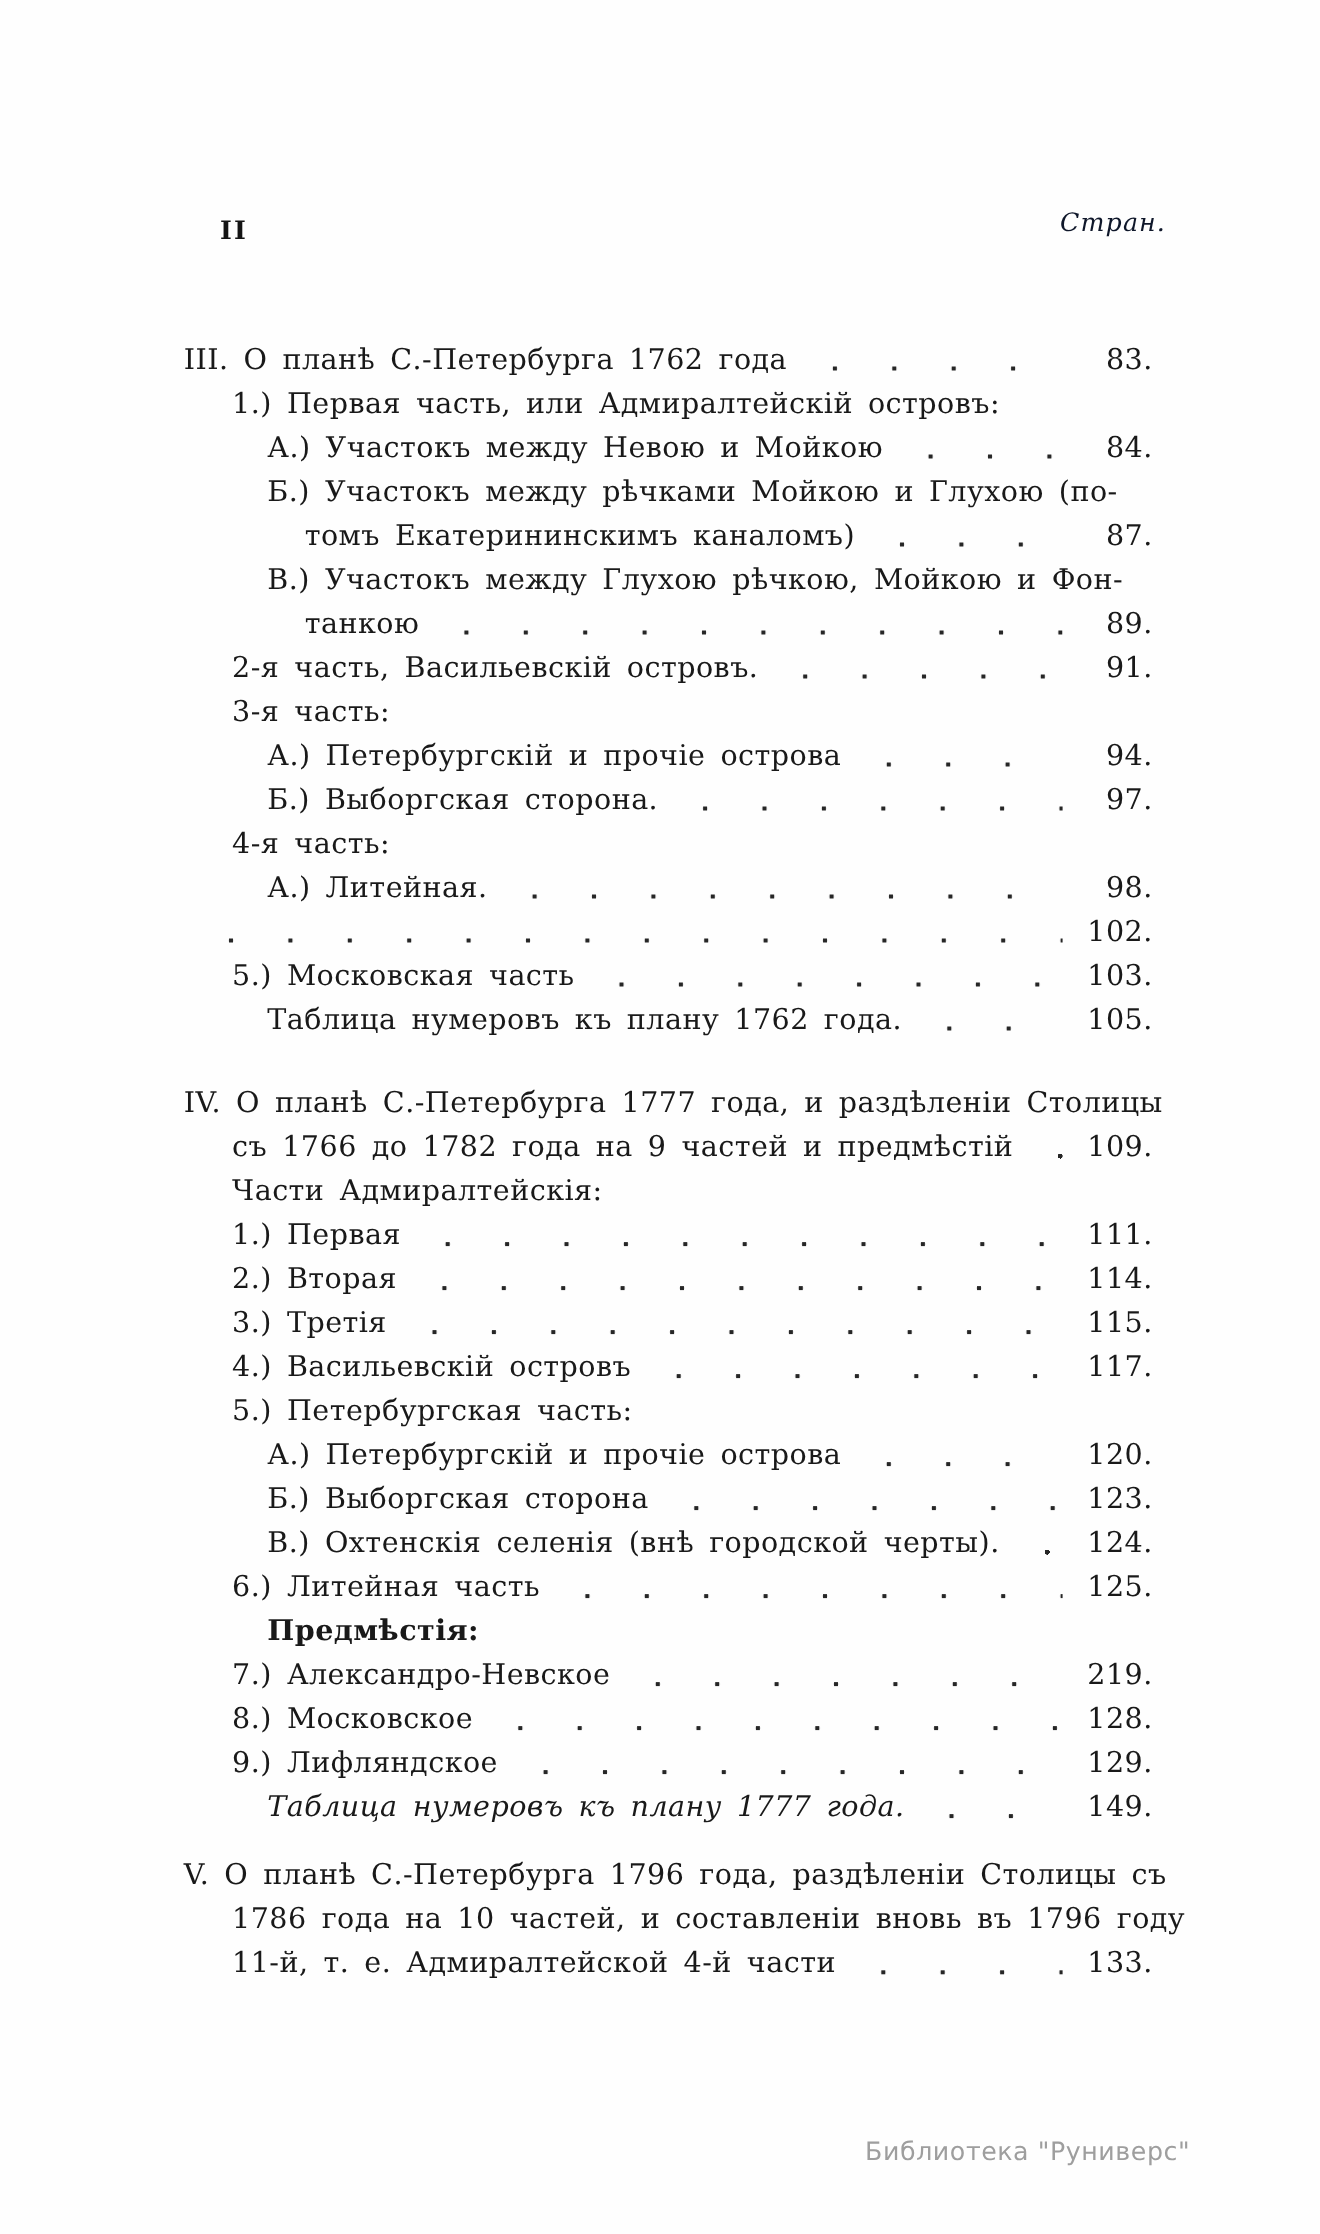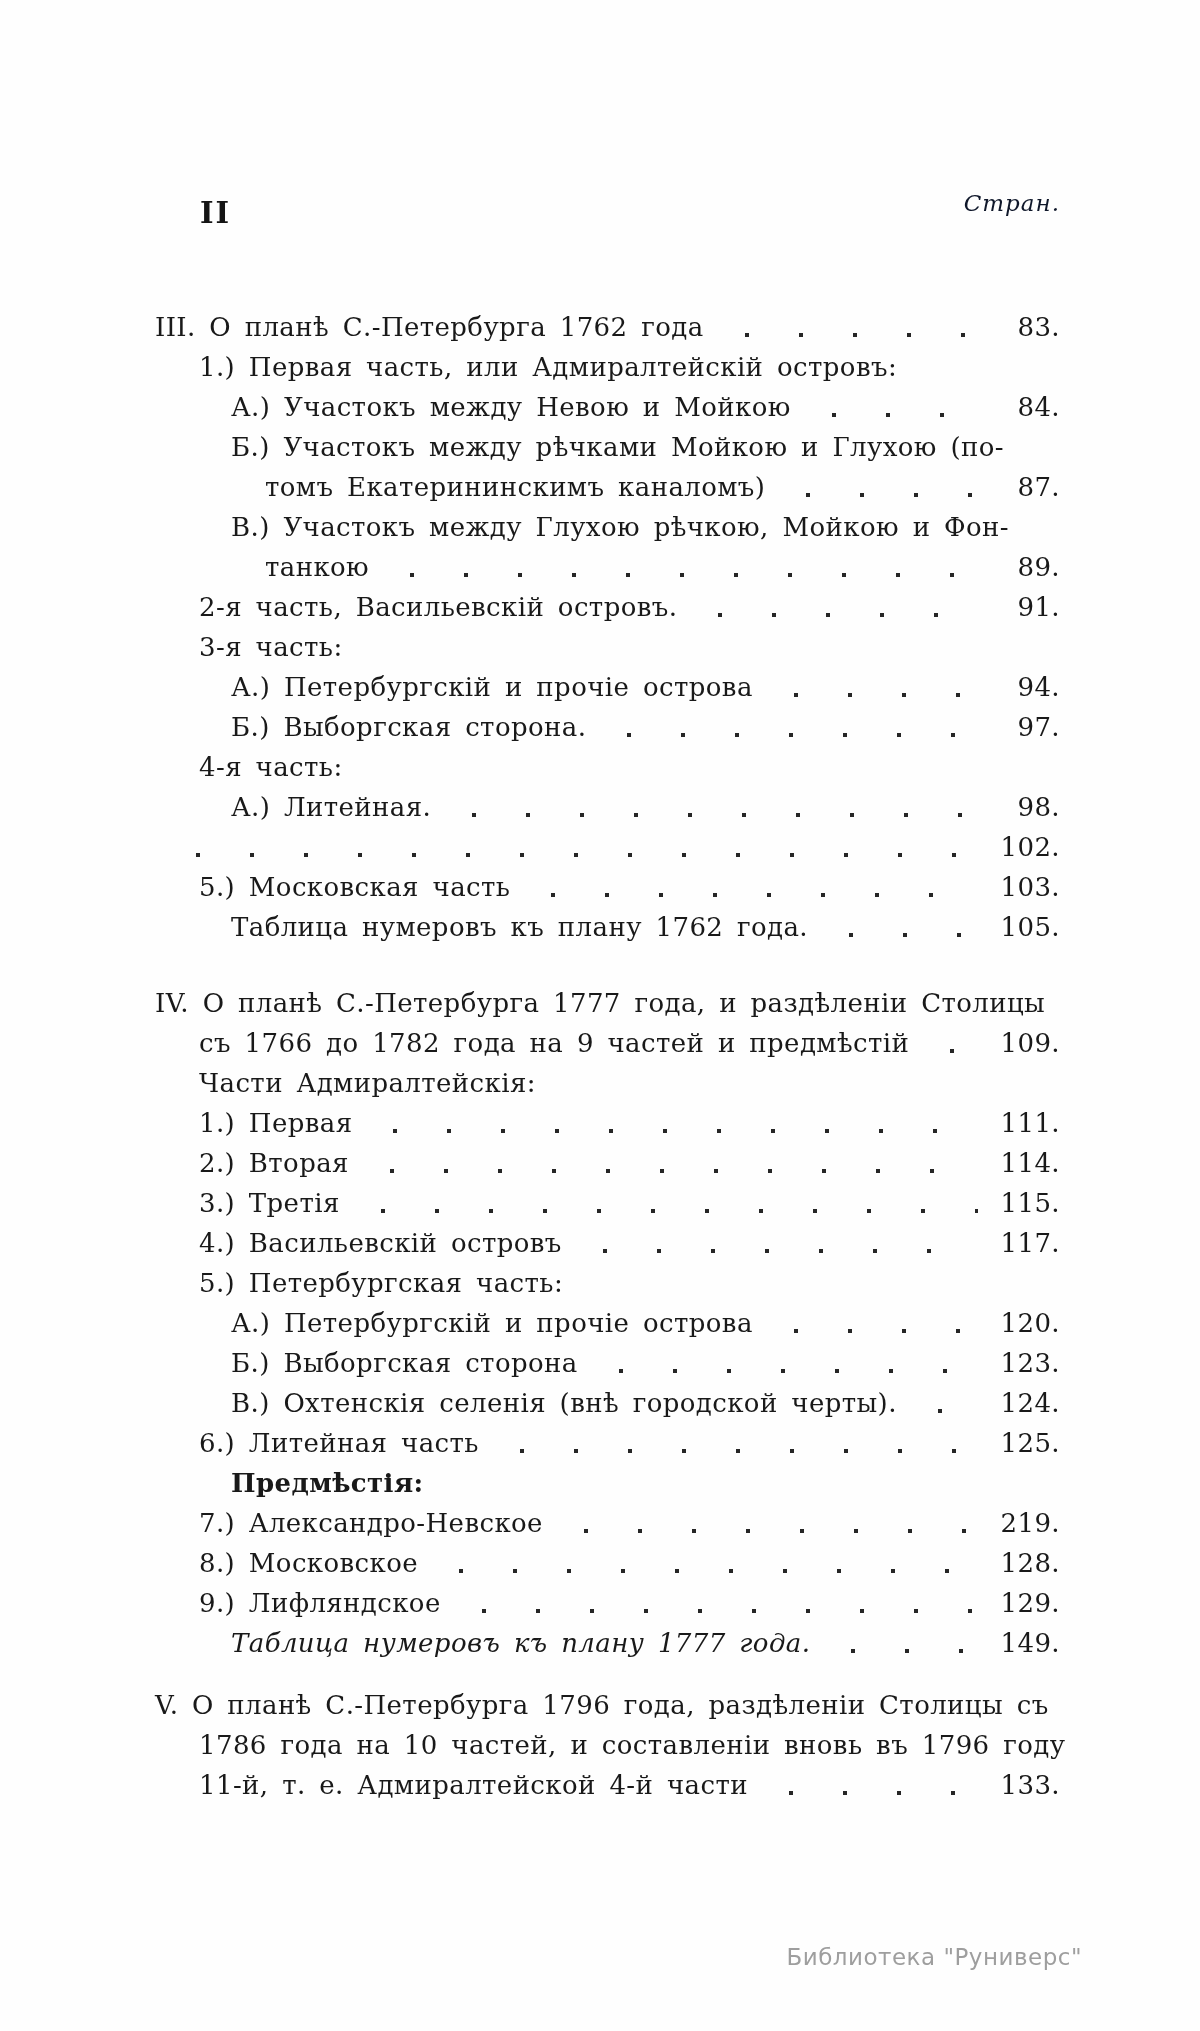--- a/index.html
+++ b/index.html
@@ -7,35 +7,35 @@
     width:1200px;height:2031px;
     background:#ffffff;
     font-family:"DejaVu Serif", serif;
     color:#1b1b1b;
     position:relative;
     overflow:hidden;
   }
   .sheet{position:absolute;inset:0;background:#fefefe;}
   .folio{
     position:absolute;left:200px;top:196px;
-    font-size:29px;font-weight:bold;letter-spacing:2px;color:#141414;
+    font-size:23px;font-weight:bold;letter-spacing:2px;color:#141414;
   }
   .content{
     position:absolute;left:155px;top:190px;width:905px;
   }
   .col-header{
     text-align:right;
     font-style:italic;
     font-size:23px;
     color:#0f172a;
     letter-spacing:1px;
     height:30px;
   }
   #toc{margin-top:88px;}
-  .toc-section{margin:0;}
+  .toc-section{margin:12px;}
   .toc-section-1{margin-top:36px;}
   .toc-section-2{margin-top:22px;}
   .toc-row{
     display:flex;
     align-items:flex-start;
     height:40px;
     font-size:26px;
     line-height:38px;
     white-space:nowrap;
     word-spacing:5px;

